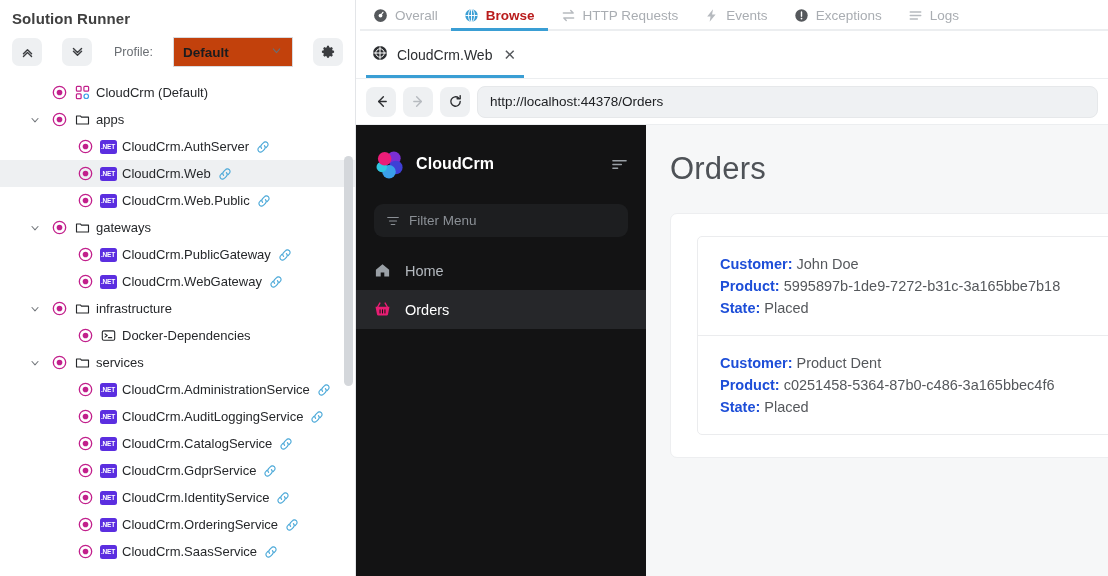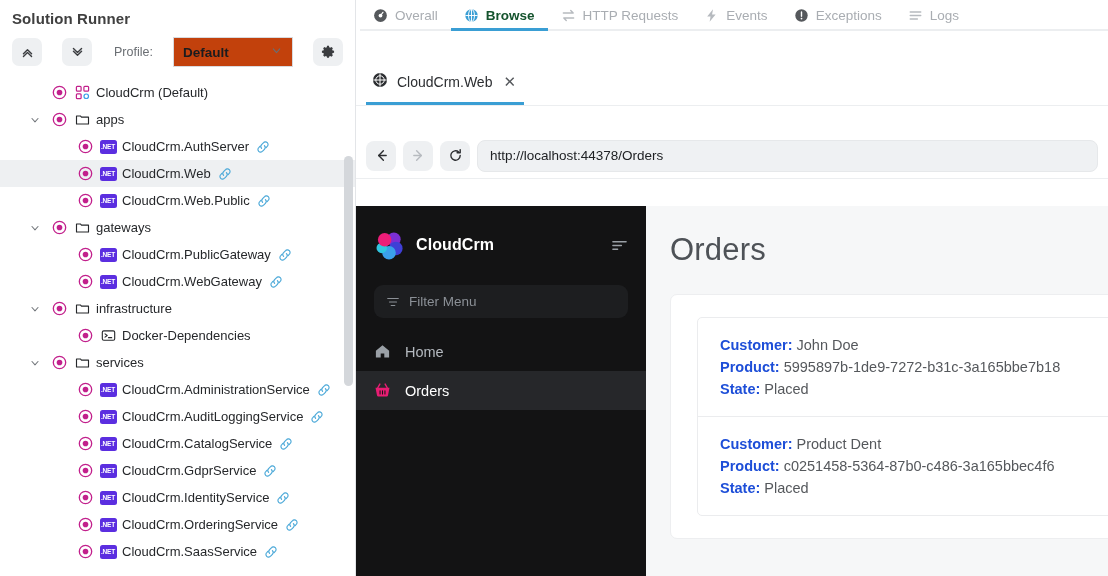--- a/index.html
+++ b/index.html
@@ -74,33 +74,33 @@
   .v-scrollbar {
     position: absolute; top: 36px; right: 1px; width: 11px;
     height: 536px; border-radius: 6px; background: transparent;
   }
   .v-scrollbar .thumb {
     position: absolute; top: 120px; left: 1px;
     width: 9px; height: 230px; border-radius: 6px; background: #d4d7db;
   }
 
   
-  .right-panel { flex: 1; height: 576px; background: #ffffff; display: flex; flex-direction: column; min-width: 0; gap: 27px; }
+  .right-panel { flex: 1; height: 576px; background: #ffffff; display: flex; flex-direction: column; min-width: 0; }
 
   .tabbar {
     height: 31px; display: flex; align-items: flex-start;
     gap: 0; padding-left: 4px; position: relative; flex: 0 0 31px;
   }
   .mtab {
     display: flex; align-items: center; gap: 7px;
     height: 30px; padding: 0 13px; font-size: 13.5px;
     color: #a9adb2; cursor: pointer; position: relative;
   }
   .mtab .tico { display: flex; align-items: center; color: #b6babf; }
-  .mtab.active { color: #14532d; font-weight: 700; }
+  .mtab.active { color: #b91c1c; font-weight: 700; }
   .mtab.active .tico { color: #3a9ed4; }
   .mtab.overall .tico { color: #55585c; }
   .mtab.exceptions .tico { color: #55585c; }
   .tabbar-underlay {
     position: absolute; left: 4px; right: 0; bottom: 0;
     height: 2px; background: #eceef0;
   }
   .mtab .ul {
     position: absolute; left: 0; right: 0; bottom: -1px; height: 3px;
     background: transparent;

